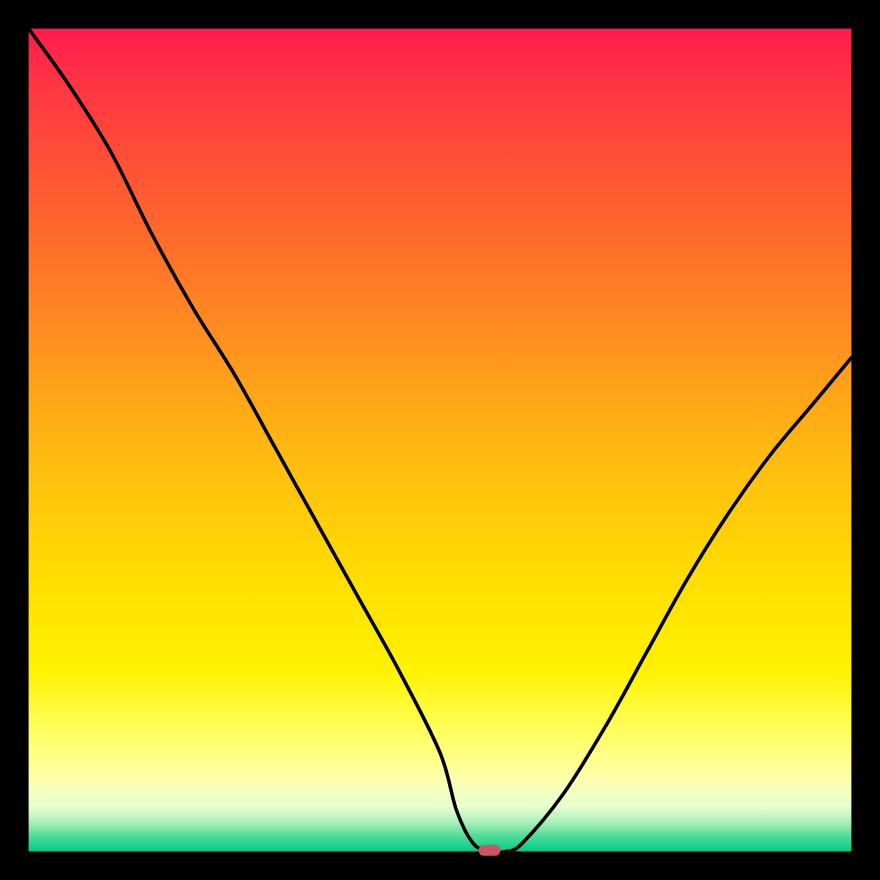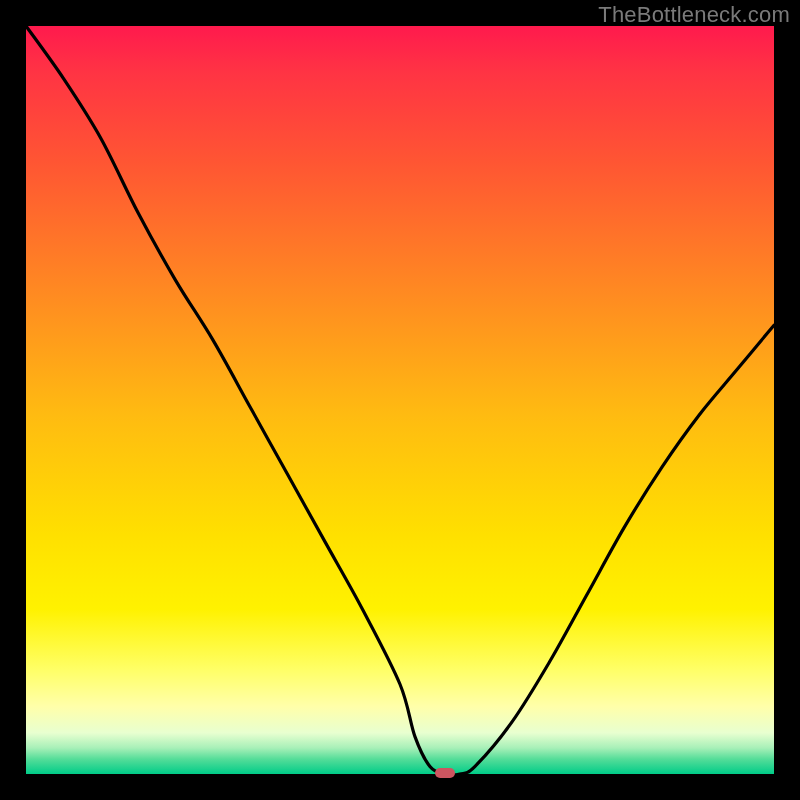--- a/index.html
+++ b/index.html
@@ -61,21 +61,20 @@
     width: 20px;
     height: 10px;
     background: #cc5560;
     border-radius: 5px;
   }
 </style>
 </head>
 <body>
 
 <div class="container">
-  <div class="watermark">TheBottleneck.com</div>
 
   <div class="plot-area">
     <svg class="curve" viewBox="0 0 748 748" preserveAspectRatio="none">
       <path id="curve-path" fill="none" stroke="#000000" stroke-width="3.2" stroke-linecap="round" stroke-linejoin="round" d="M 0.00 0.00 C 6.23 8.73, 24.93 33.66, 37.40 52.36 C 49.87 71.06, 62.33 89.76, 74.80 112.20 C 87.27 134.64, 99.73 163.31, 112.20 187.00 C 124.67 210.69, 137.13 233.13, 149.60 254.32 C 162.07 275.51, 174.53 292.97, 187.00 314.16 C 199.47 335.35, 211.93 359.04, 224.40 381.48 C 236.87 403.92, 249.33 426.36, 261.80 448.80 C 274.27 471.24, 286.73 493.68, 299.20 516.12 C 311.67 538.56, 324.13 559.75, 336.60 583.44 C 349.07 607.13, 365.27 637.05, 374.00 658.24 C 382.73 679.43, 383.97 696.89, 388.96 710.60 C 393.95 724.31, 398.93 734.29, 403.92 740.52 C 408.91 746.75, 413.89 746.75, 418.88 748.00 C 423.87 749.25, 428.85 749.25, 433.84 748.00 C 438.83 746.75, 440.07 749.25, 448.80 740.52 C 457.53 731.79, 473.73 713.09, 486.20 695.64 C 498.67 678.19, 511.13 656.99, 523.60 635.80 C 536.07 614.61, 548.53 590.92, 561.00 568.48 C 573.47 546.04, 585.93 522.35, 598.40 501.16 C 610.87 479.97, 623.33 460.02, 635.80 441.32 C 648.27 422.62, 660.73 405.17, 673.20 388.96 C 685.67 372.75, 698.13 359.04, 710.60 344.08 C 723.07 329.12, 741.77 306.68, 748.00 299.20"></path>
     </svg>
     <div id="marker" class="marker" style="left: 408.88px; top: 742px; background: rgb(204, 85, 96);"></div>
   </div>
 </div>
 
 </body></html>

